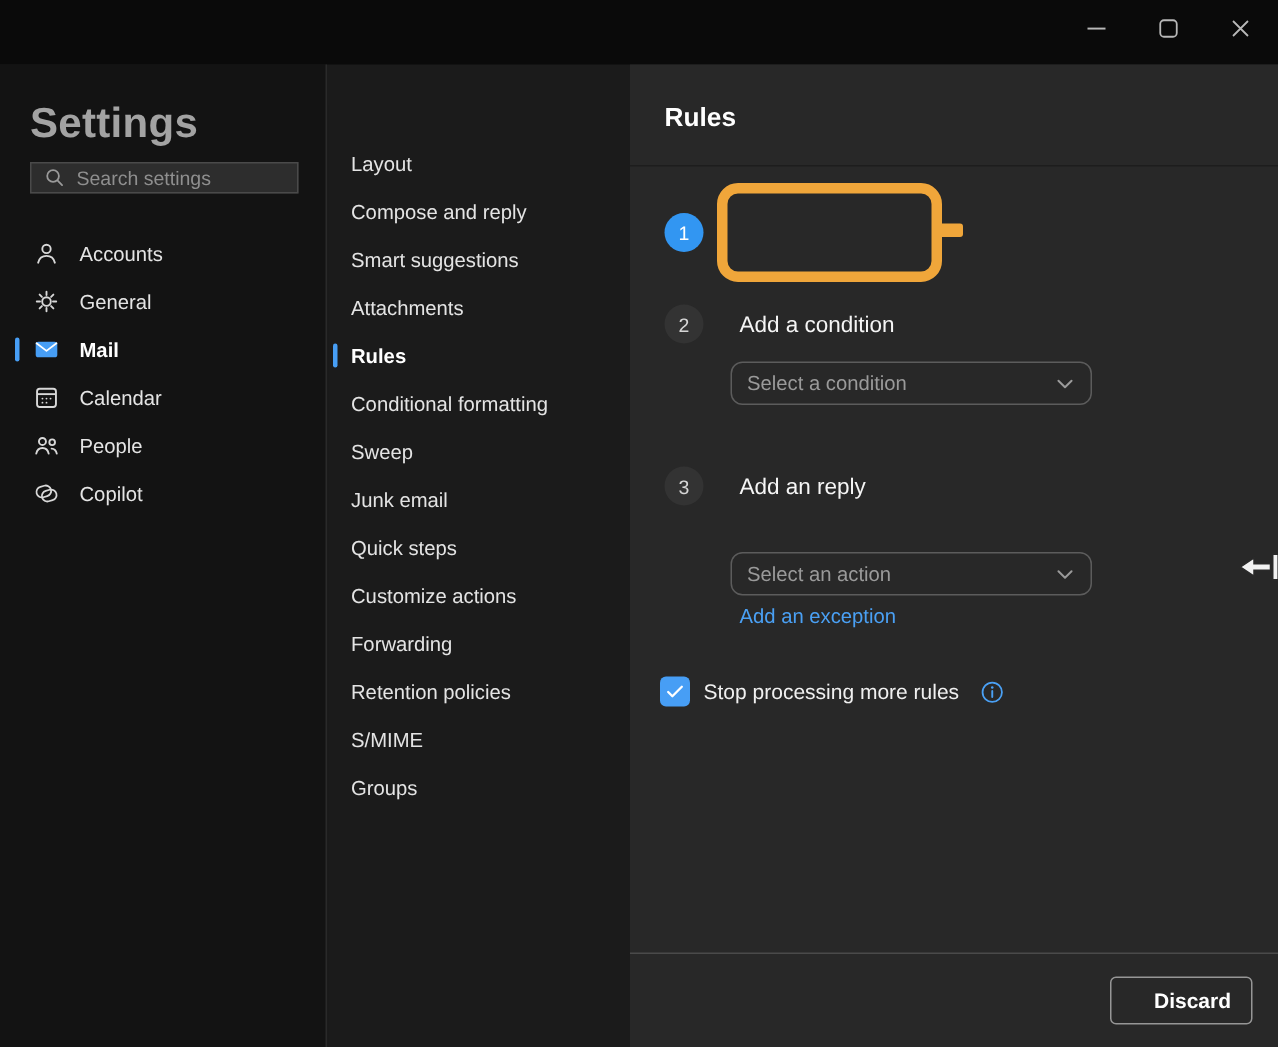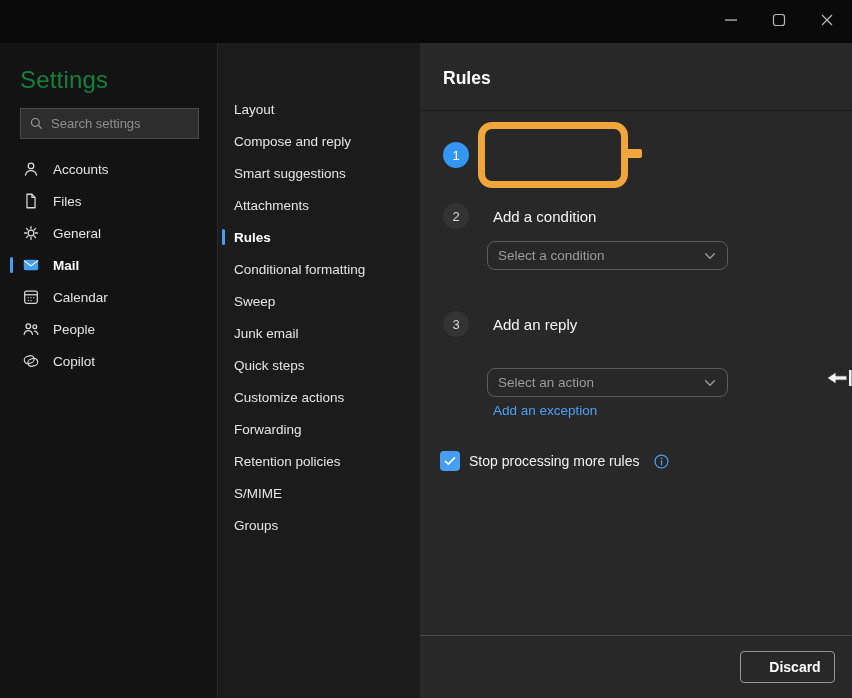--- a/index.html
+++ b/index.html
@@ -32,26 +32,26 @@
 
   
   .sidebar {
     position: absolute; top: 43px; left: 0;
     width: 218px; height: 655px;
     background: #131313;
     border-right: 1px solid #2a2a2a;
   }
   .sidebar-title {
     position: absolute; top: 23px; left: 20px;
-    font-size: 24px; font-weight: 400; color: #15803d;
+    font-size: 28px; font-weight: 700; color: #a3a3a3;
     letter-spacing: .2px;
   }
   .searchbox {
     position: absolute; top: 65px; left: 20px;
-    width: 179px; height: 31px;
+    width: 179px; height: 21px;
     background: #2d2d2d;
     border: 1px solid #4a4a4a;
     border-radius: 0;
     display: flex; align-items: center;
     padding: 0 8px; gap: 7px;
   }
   .searchbox input {
     background: transparent; border: none; outline: none;
     color: #d0d0d0; font-size: 13px; width: 130px;
     font-family: "Liberation Sans", sans-serif;
@@ -264,30 +264,20 @@
           <svg width="18" height="18" viewBox="0 0 20 20" fill="none" stroke="#d8d8d8" stroke-width="1.4" stroke-linecap="round">
             <circle cx="10" cy="6.6" r="3.1"></circle>
               <path d="M3.8 16.8c.8-3.3 3.2-5 6.2-5s5.4 1.7 6.2 5"></path>
           </svg>
         </span>
         <span>Accounts</span>
       </div>
       <div class="nav-item">
         <span class="ind"></span>
         <span style="display:flex;">
-          <svg width="18" height="18" viewBox="0 0 20 20" fill="none" stroke="#d8d8d8" stroke-width="1.4" stroke-linejoin="round">
-            <path d="M5.5 2.5h5.5l3.5 3.5v11.5h-9z"></path>
-              <path d="M11 2.5V6h3.5"></path>
-          </svg>
-        </span>
-        <span>Files</span>
-      </div>
-      <div class="nav-item">
-        <span class="ind"></span>
-        <span style="display:flex;">
           <svg width="18" height="18" viewBox="0 0 20 20" fill="none" stroke="#d8d8d8" stroke-width="1.4" stroke-linecap="round">
             <circle cx="10" cy="10" r="3.2"></circle>
             <path d="M10 2.8v2.4 M10 14.8v2.4 M2.8 10h2.4 M14.8 10h2.4 M4.9 4.9l1.7 1.7 M13.4 13.4l1.7 1.7 M15.1 4.9l-1.7 1.7 M6.6 13.4l-1.7 1.7"></path>
           </svg>
         </span>
         <span>General</span>
       </div>
       <div class="nav-item selected">
         <span class="ind"></span>
         <span style="display:flex;">

